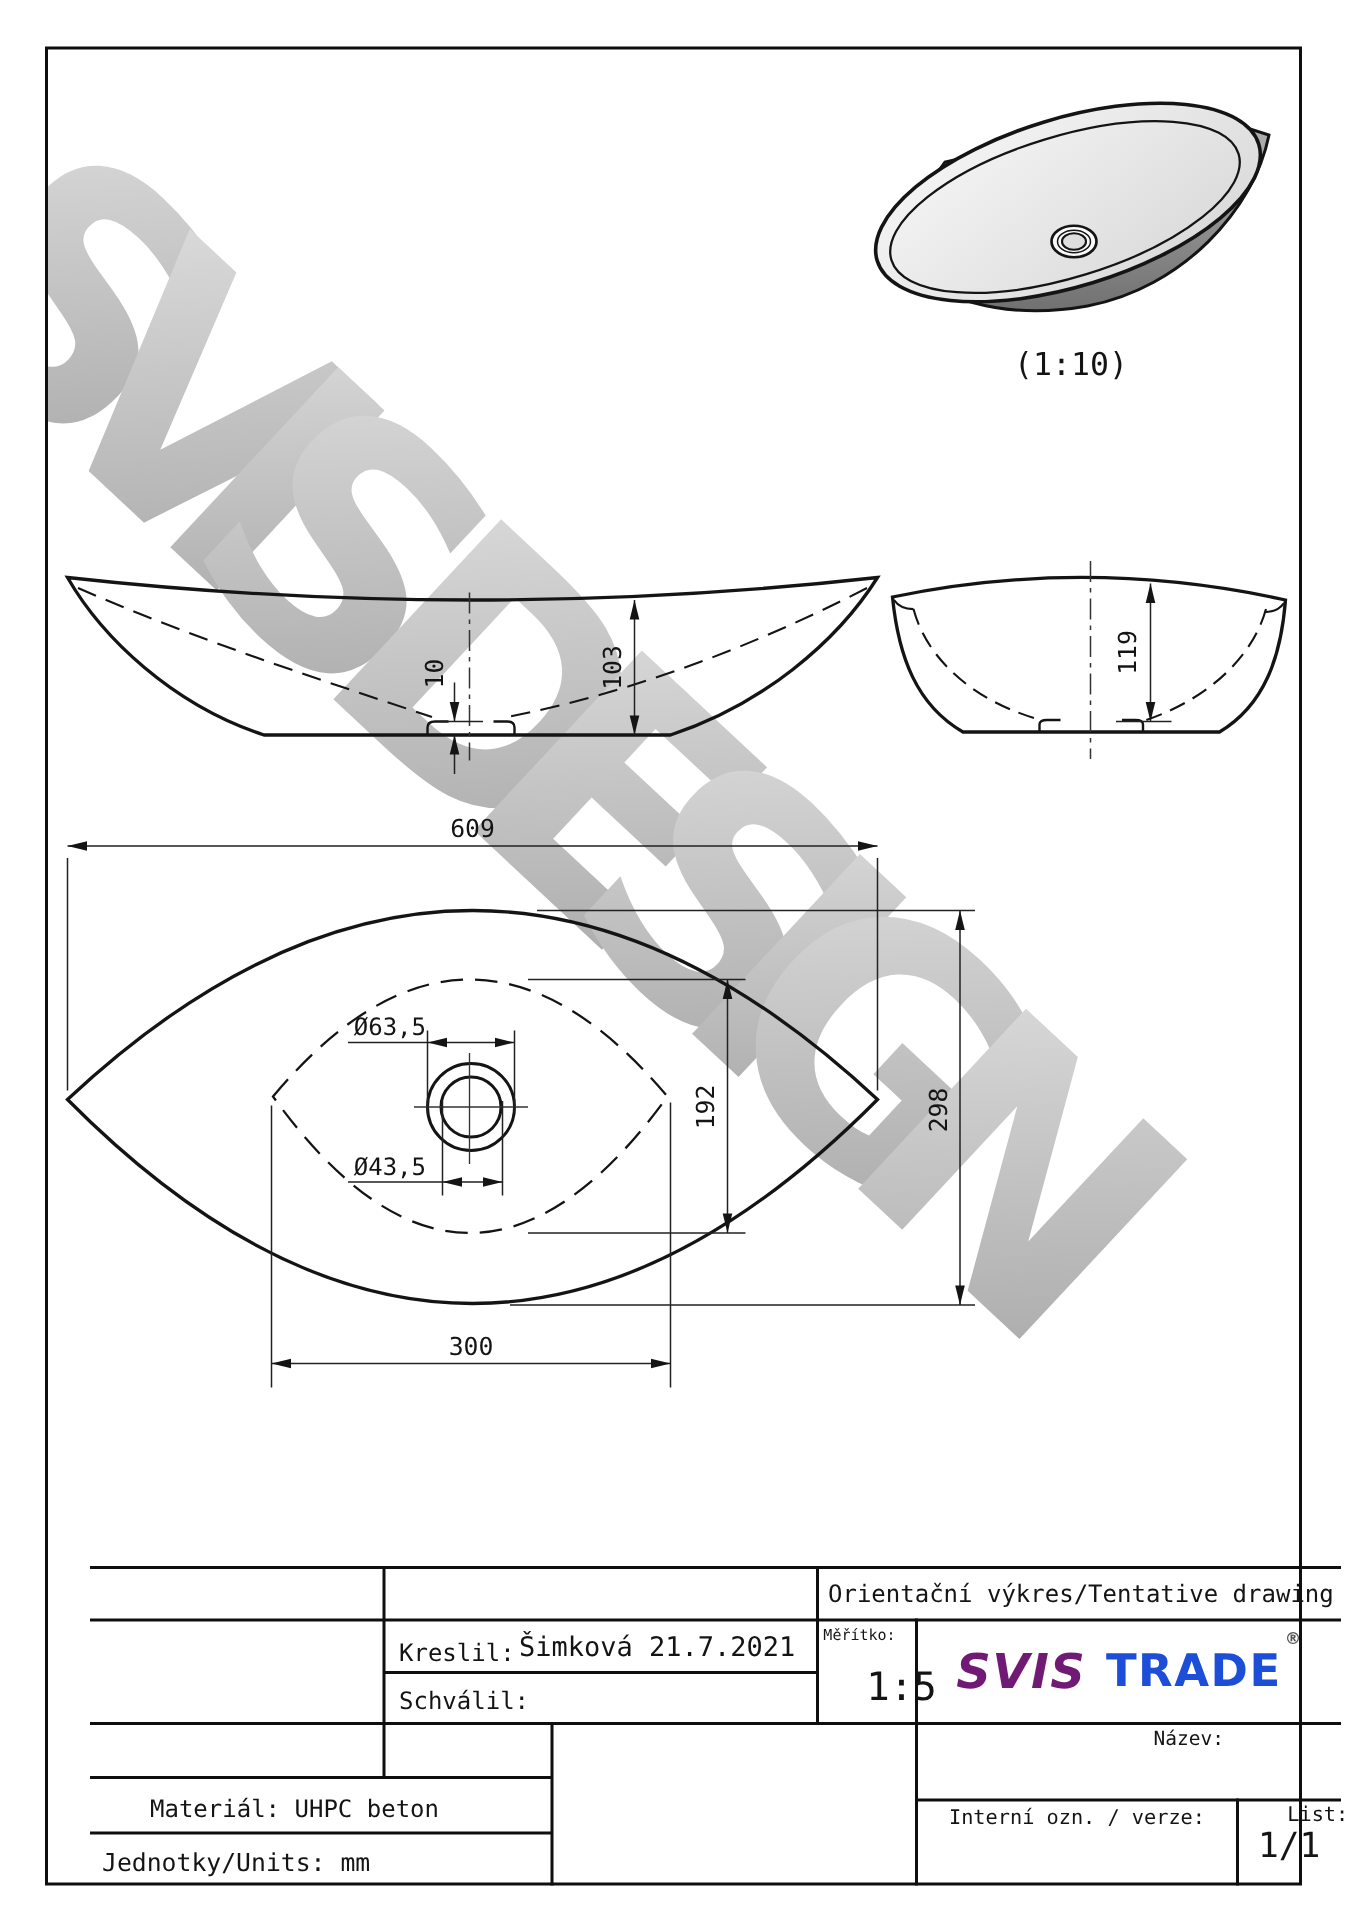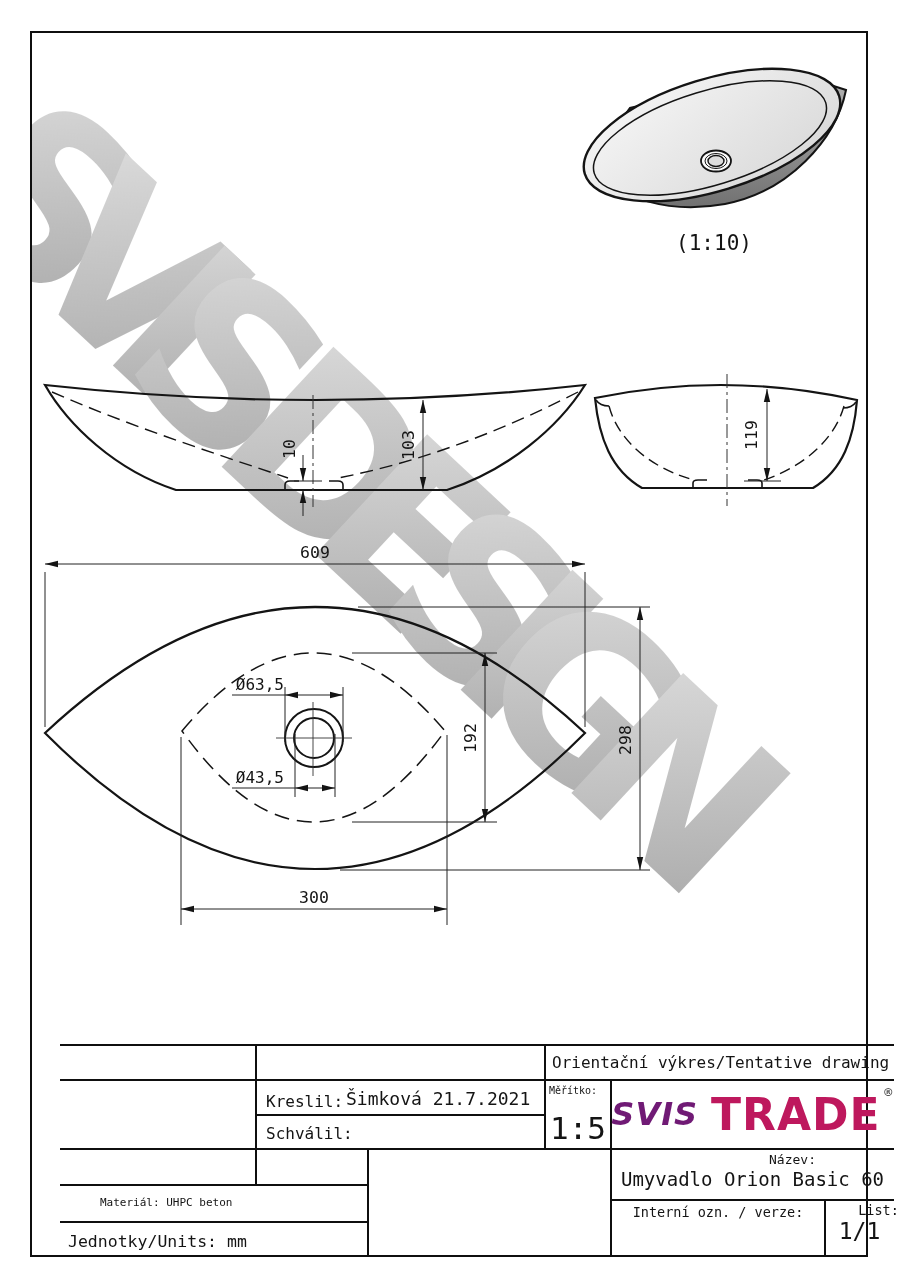--- a/index.html
+++ b/index.html
@@ -19,21 +19,21 @@
   }
   svg.art{position:absolute;left:0;top:0;z-index:2;}
   
   .tb{position:absolute;left:0;top:0;width:900px;height:942px;z-index:3;margin-left:28px;}
   .hl,.vl{position:absolute;background:#0f0f0f;}
   .txt{position:absolute;white-space:nowrap;}
   .ctr{text-align:center;}
   .logo{position:absolute;display:flex;align-items:center;justify-content:center;
         font-family:"DejaVu Sans",sans-serif;font-weight:bold;}
   .logo .w1{font-size:32px;letter-spacing:1px;color:#701a75;font-style:italic;}
-  .logo .w2{font-size:44px;letter-spacing:1px;color:#be185d;margin-left:13px;}
+  .logo .w2{font-size:30px;letter-spacing:1px;color:#1d4ed8;margin-left:13px;}
   .logo .reg{font-size:11px;color:#555;align-self:flex-start;margin-top:6px;margin-left:2px;}
 </style>
 </head>
 <body>
 
 <div class="sheet">
   <div class="wm"><span>S</span><span>V</span><span>I</span><span>S</span> <span>D</span><span>E</span><span>S</span><span>I</span><span>G</span><span>N</span></div>
 </div>
 
 <svg class="art" width="900" height="1288" viewBox="0 0 900 1288">
@@ -164,30 +164,29 @@
   <div class="vl" style="left:339px;top:1148px;width:2px;height:109px;"></div>
   <div class="vl" style="left:796px;top:1199px;width:2px;height:58px;"></div>
 
   <div class="txt" style="left:524px;top:1053px;font-size:16px;">Orientační výkres/Tentative drawing</div>
 
   <div class="txt" style="left:238px;top:1092px;font-size:16px;text-align:right;">Kreslil:</div>
   <div class="txt" style="left:318px;top:1088px;font-size:18px;">Šimková 21.7.2021</div>
   <div class="txt" style="left:238px;top:1124px;font-size:16px;">Schválil:</div>
 
   <div class="txt ctr" style="left:512px;top:1085px;width:66px;font-size:10px;">Měřítko:</div>
-  <div class="txt ctr" style="left:517px;top:1110px;width:66px;font-size:31px;">1:5</div>
+  <div class="txt ctr" style="left:517px;top:1110px;width:66px;font-size:26px;padding-left:23px;">1:5</div>
 
   <div class="logo" style="left:583px;top:1080px;width:283px;height:68px;">
     <span class="w1">SVIS</span>
     <span class="w2">TRADE</span>
     <span class="reg">®</span>
   </div>
 
   <div class="txt ctr" style="left:583px;top:1152px;width:283px;font-size:13px;padding-left:40px;">Název:</div>
-  <div class="txt ctr" style="left:583px;top:1168px;width:283px;font-size:19px;">Umyvadlo Orion Basic 60</div>
 
   <div class="txt ctr" style="left:583px;top:1204px;width:214px;font-size:13.5px;">Interní ozn. / verze:</div>
   <div class="txt ctr" style="left:816px;top:1202px;width:69px;font-size:13.5px;">List:</div>
   <div class="txt ctr" style="left:797px;top:1218px;width:69px;font-size:23px;">1/1</div>
 
-  <div class="txt" style="left:40px;top:1196px;font-size:11px;padding-left:32px;">Materiál: UHPC beton</div>
+  <div class="txt" style="left:40px;top:1196px;font-size:16px;padding-left:32px;">Materiál: UHPC beton</div>
   <div class="txt" style="left:40px;top:1232px;font-size:16.5px;">Jednotky/Units: mm</div>
 </div>
 
 </body></html>

